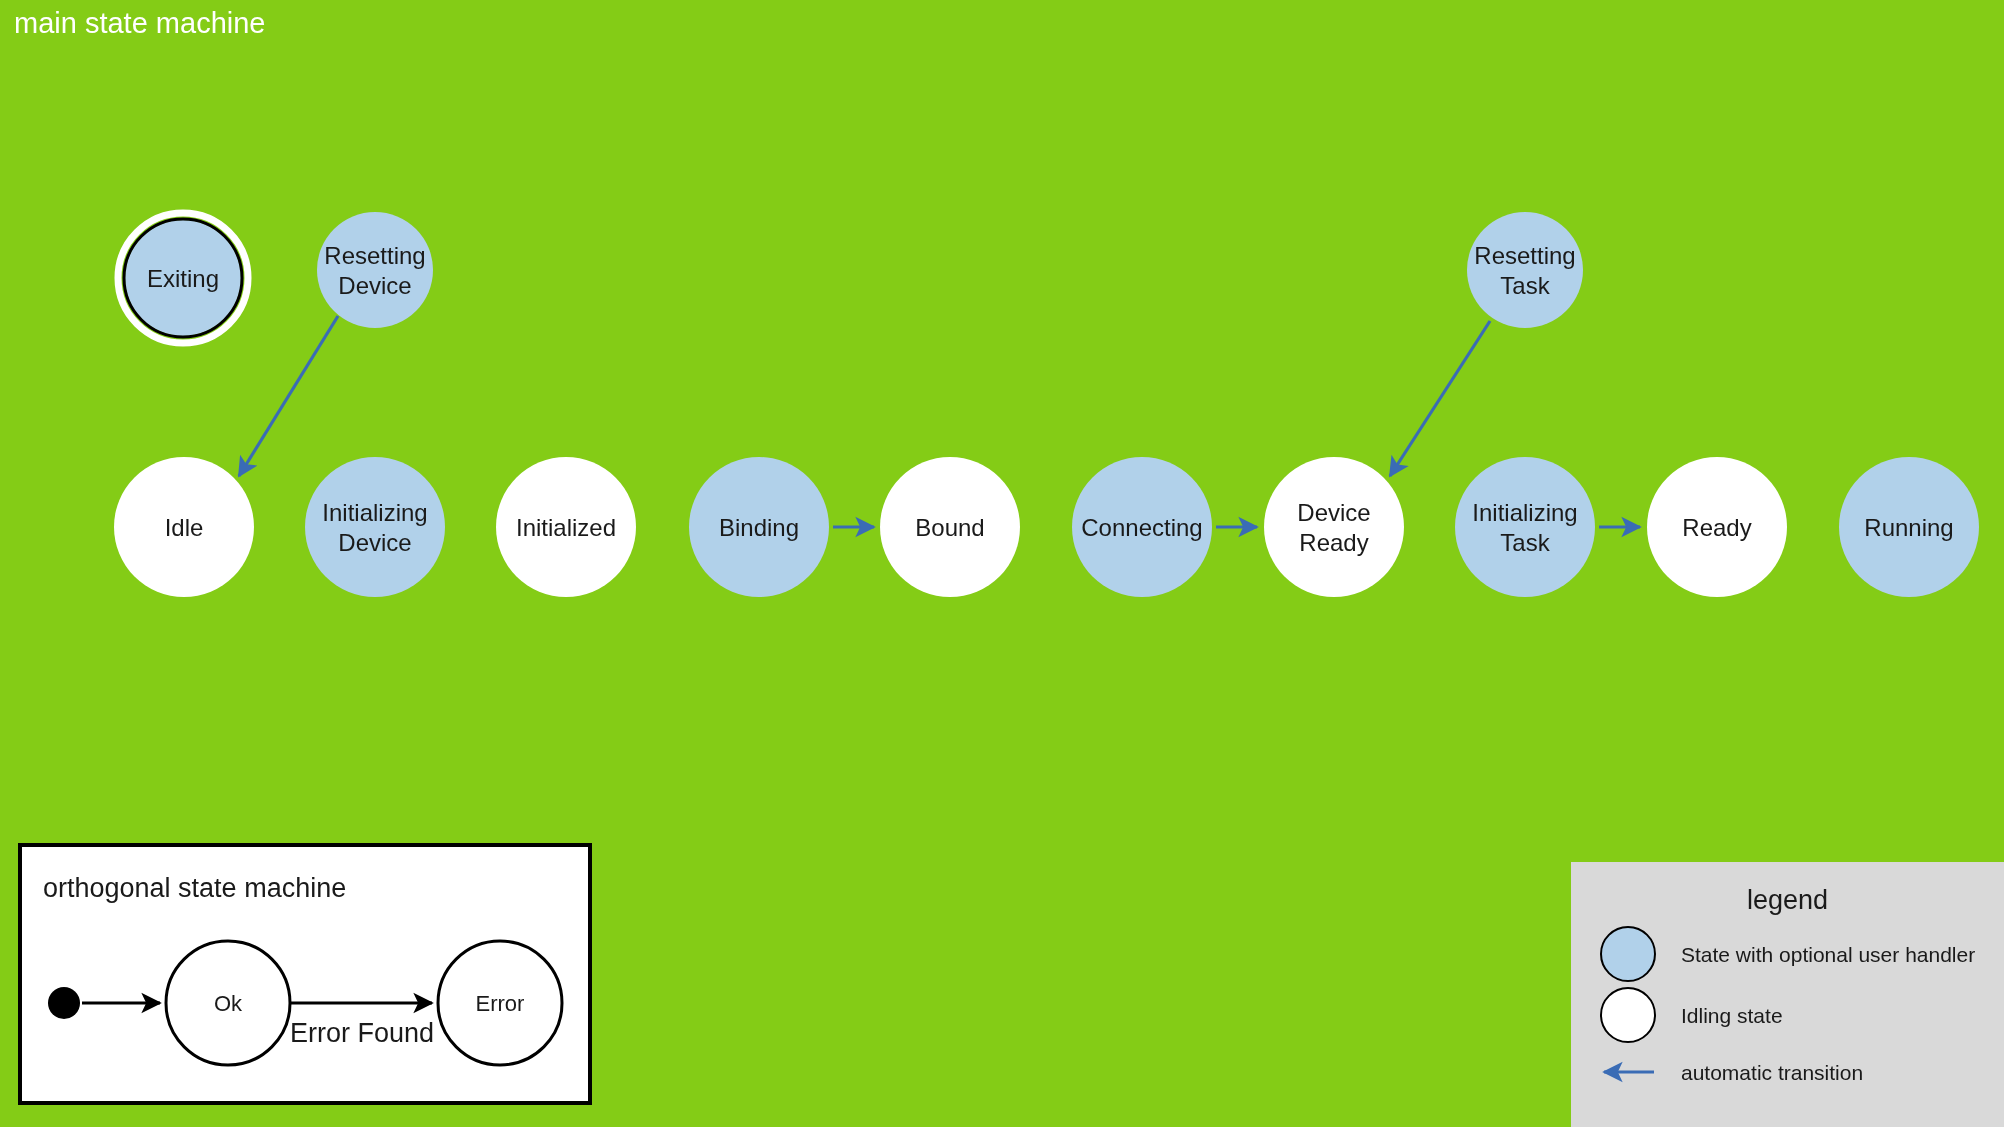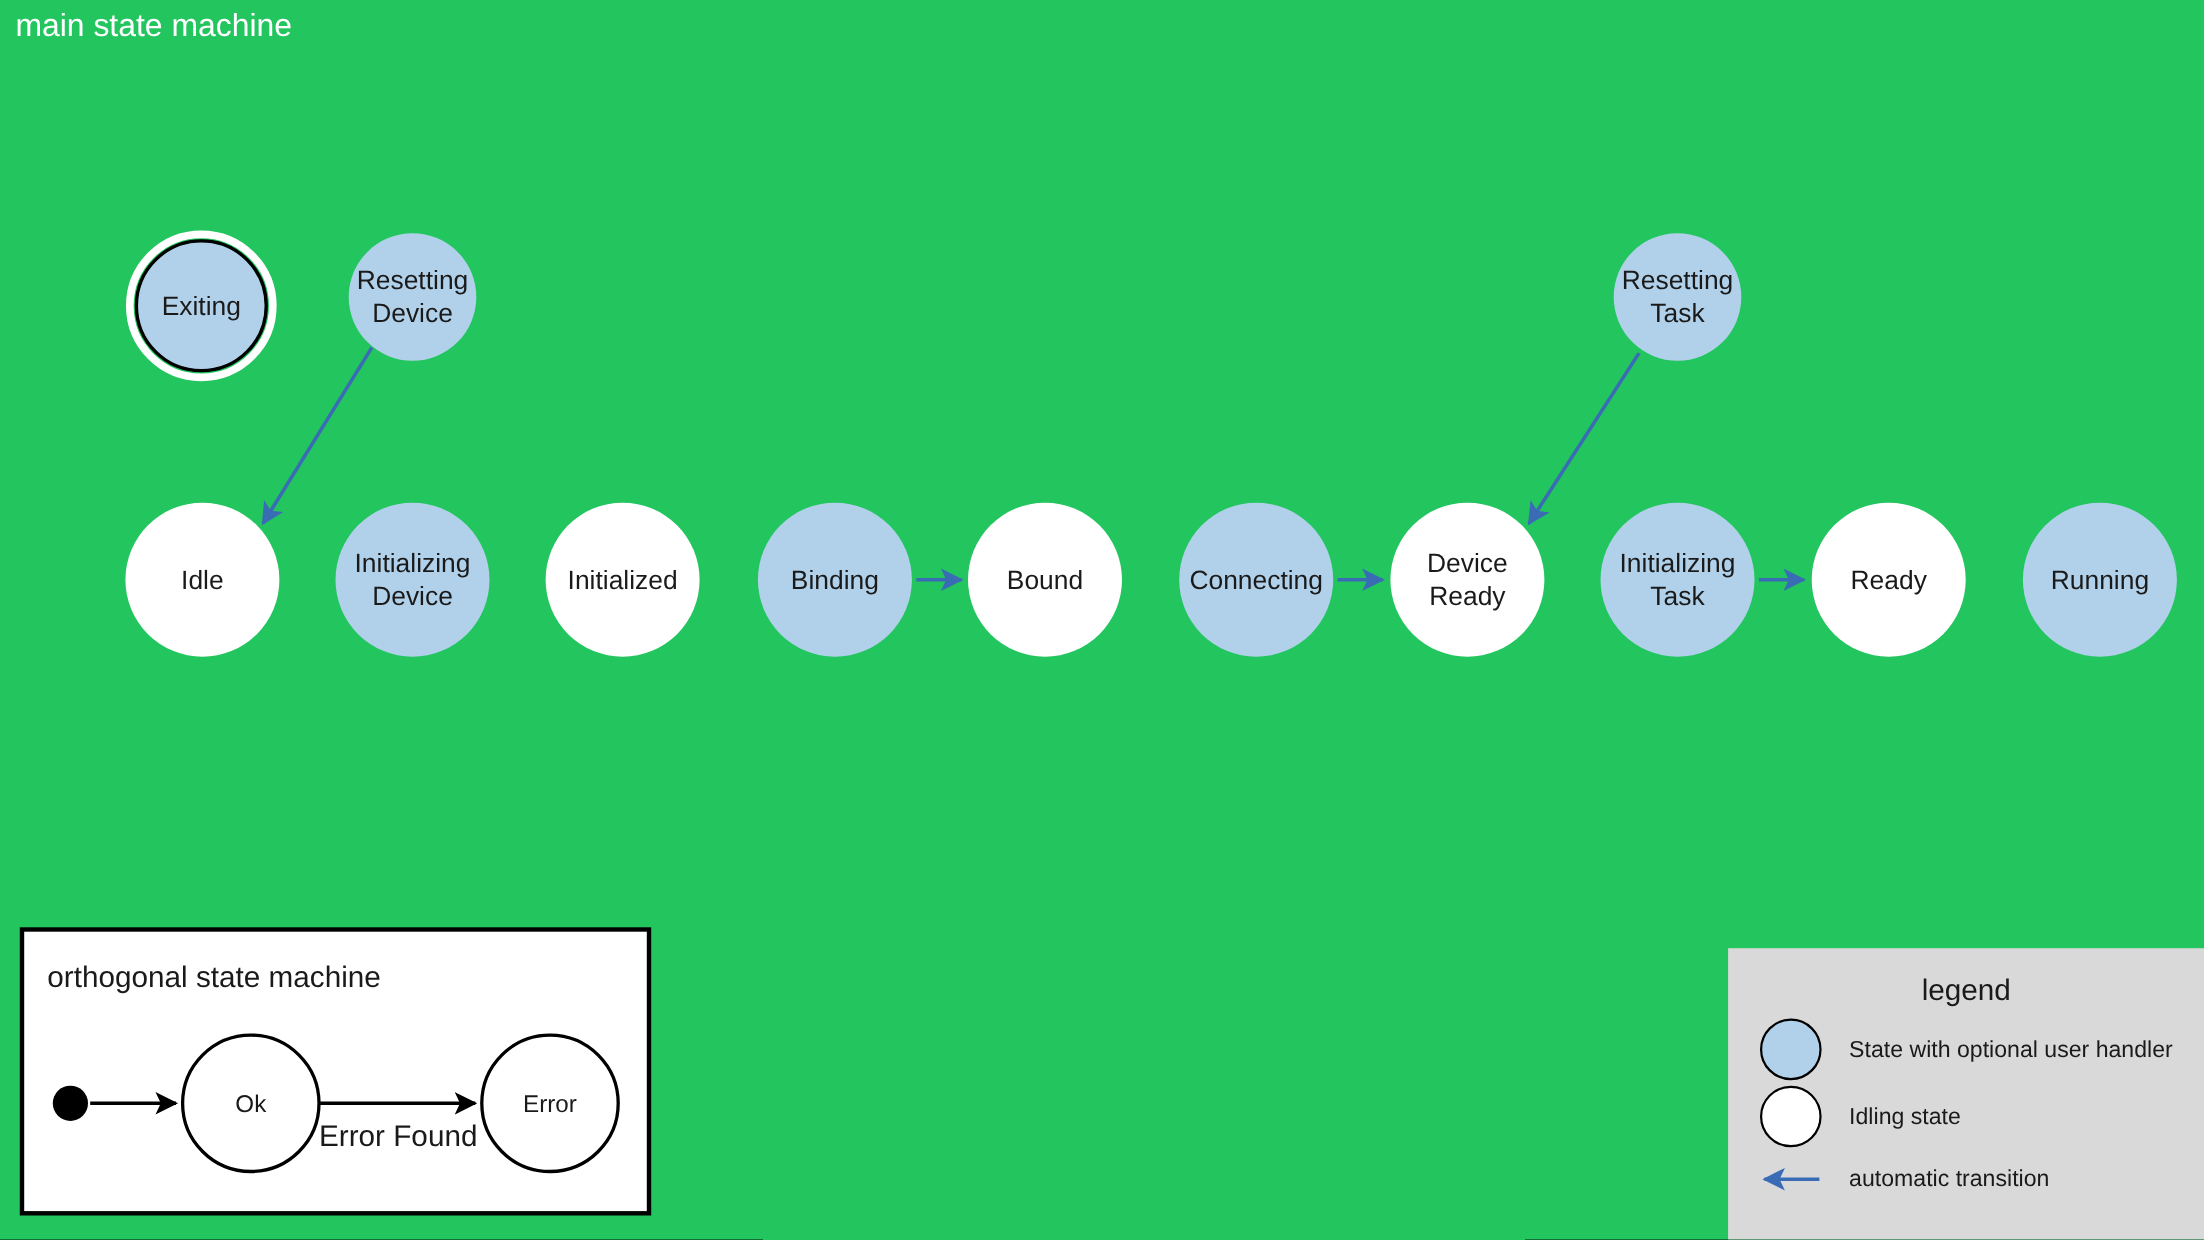--- a/index.html
+++ b/index.html
@@ -4,21 +4,21 @@
 <style>
   html, body {
     margin: 0;
     padding: 0;
     background: #000000;
   }
   #canvas {
     position: relative;
     width: 2004px;
     height: 1127px;
-    background: #22c55e;
+    background: #84cc16;
     overflow: hidden;
     font-family: "Liberation Sans", sans-serif;
   }
   #diagram-svg {
     position: absolute;
     left: 0;
     top: 0;
     width: 2004px;
     height: 1127px;
   }

